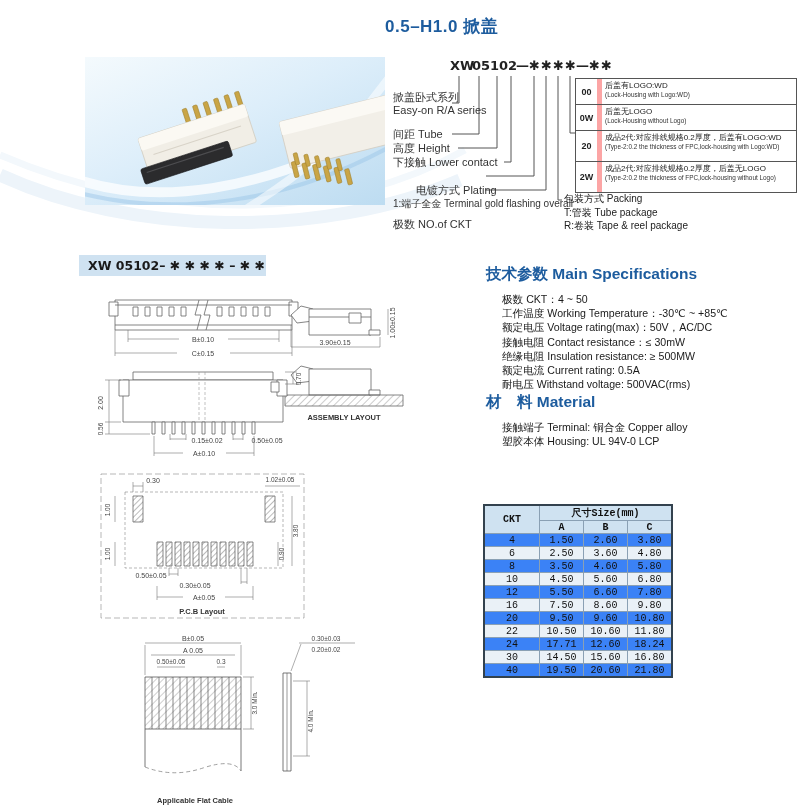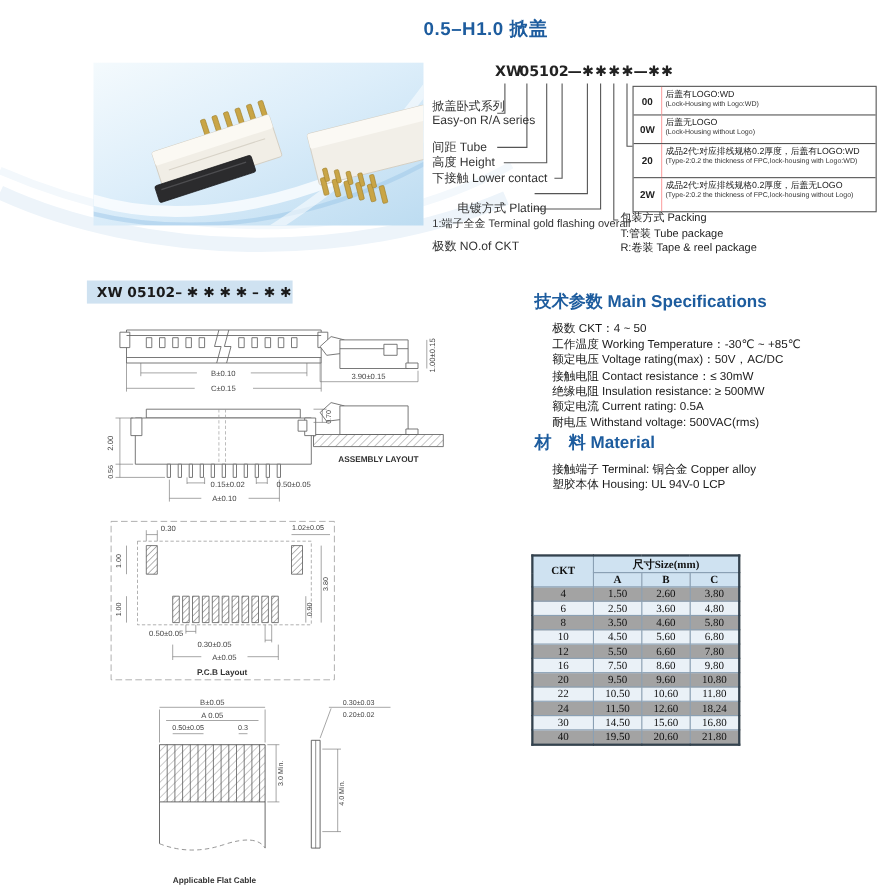--- a/index.html
+++ b/index.html
@@ -13,32 +13,32 @@
   .page-title{font-size:17px;font-weight:bold;color:#1d5c9e;letter-spacing:.5px;}
   
   .photo-box{background:linear-gradient(155deg,#f4fafd 0%,#ddeefa 45%,#bddcf1 100%);overflow:hidden;}
   
   .seg{position:absolute;top:58px;font-size:13px;font-weight:bold;color:#222;font-family:"DejaVu Sans","Liberation Sans",sans-serif;}
   .pd-label{font-size:11px;color:#333;line-height:13px;white-space:pre-line;}
   .pd-note{font-size:10px;}
   .codes-table{border:1px solid #555;background:#fff;}
   .code-row{display:grid;grid-template-columns:26px 1fr;border-bottom:1px solid #555;}
   .code-row:last-child{border-bottom:none;}
-  .code-cell{border-right:1px solid #fca5a5;display:flex;align-items:center;justify-content:center;font-size:9px;font-weight:bold;color:#222;}
+  .code-cell{border-right:5px solid #fca5a5;display:flex;align-items:center;justify-content:center;font-size:9px;font-weight:bold;color:#222;}
   .code-text{padding:2px 3px 1px 3px;}
   .code-zh{font-size:8px;line-height:9.5px;color:#222;}
   .code-en{font-size:6.4px;line-height:7.5px;color:#333;}
   .packing{font-size:10px;line-height:13.5px;color:#222;}
   
   .subtitle-bar{background:#cfe2f1;display:flex;align-items:center;padding-left:9px;font-size:12.5px;font-weight:bold;color:#1a1a1a;font-family:"DejaVu Sans","Liberation Sans",sans-serif;}
   
   .spec-heading{font-size:15.5px;font-weight:bold;color:#1d5c9e;margin:0 0 7px 0;}
   .spec-line{font-size:10.6px;line-height:14.2px;color:#1a1a1a;margin-left:16px;}
   
-  table.size{border-collapse:collapse;font-family:Liberation Serif, serif;background:#a3a3a3;}
+  table.size{border-collapse:collapse;font-family:Liberation Mono, monospace;background:#3b82f6;}
   table.size th,table.size td{border:1px solid #8aa0b4;font-size:10px;text-align:center;padding:0 2px;height:12px;color:#111;}
   table.size thead th{background:#cfe2f1;font-weight:bold;}
   table.size{border:2px solid #33424e;}
   table.size tbody tr:nth-child(even) td{background:#eaf1f7;}
   
   svg.draw{overflow:visible;}
   svg.draw text{font-family:"Liberation Sans","DejaVu Sans",sans-serif;font-size:7px;fill:#444;}
   svg.draw .cap{font-size:7.5px;font-weight:bold;fill:#333;}
   svg.draw line,svg.draw rect,svg.draw path,svg.draw polygon{vector-effect:non-scaling-stroke;}
 </style>
@@ -242,21 +242,21 @@
         <td>10.80</td>
       </tr>
     <tr>
         <td>22</td>
         <td>10.50</td>
         <td>10.60</td>
         <td>11.80</td>
       </tr>
     <tr>
         <td>24</td>
-        <td>11.50</td>
+        <td>17.71</td>
         <td>12.60</td>
         <td>18.24</td>
       </tr>
     <tr>
         <td>30</td>
         <td>14.50</td>
         <td>15.60</td>
         <td>16.80</td>
       </tr>
     <tr>

